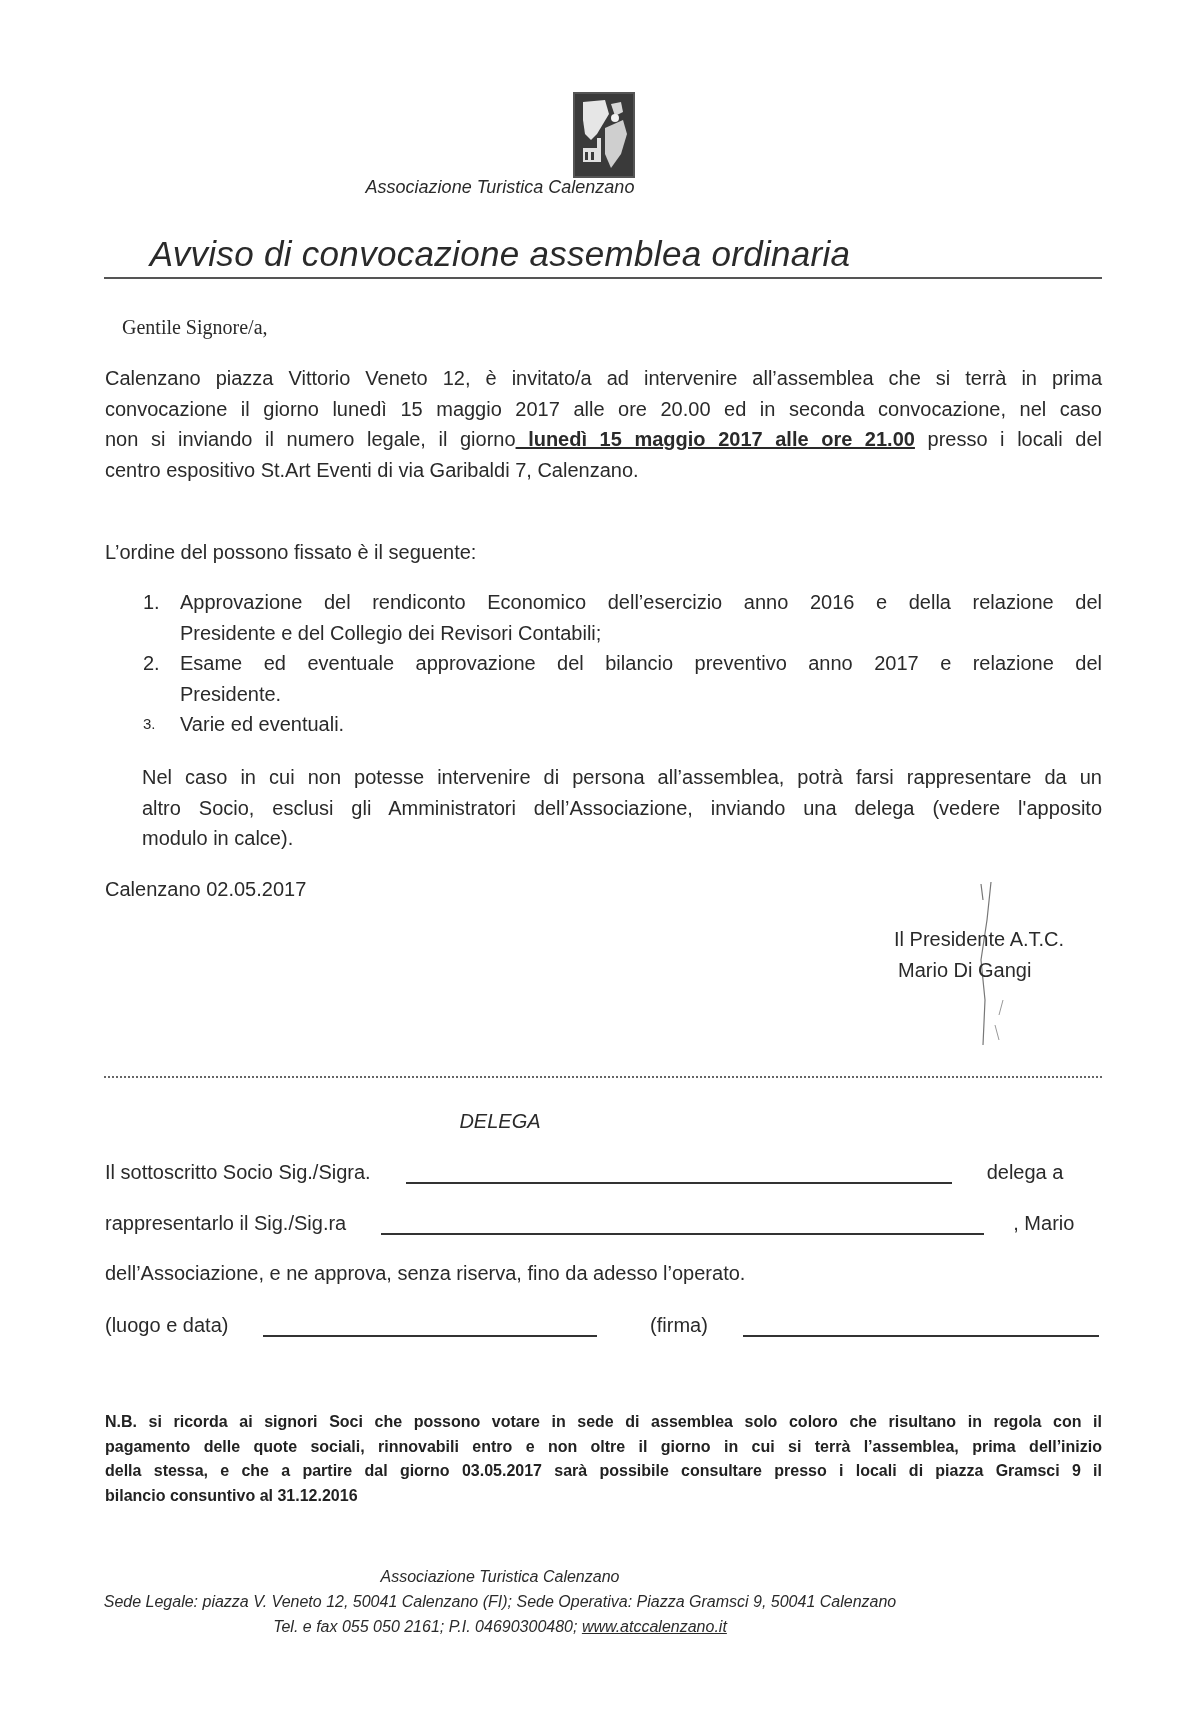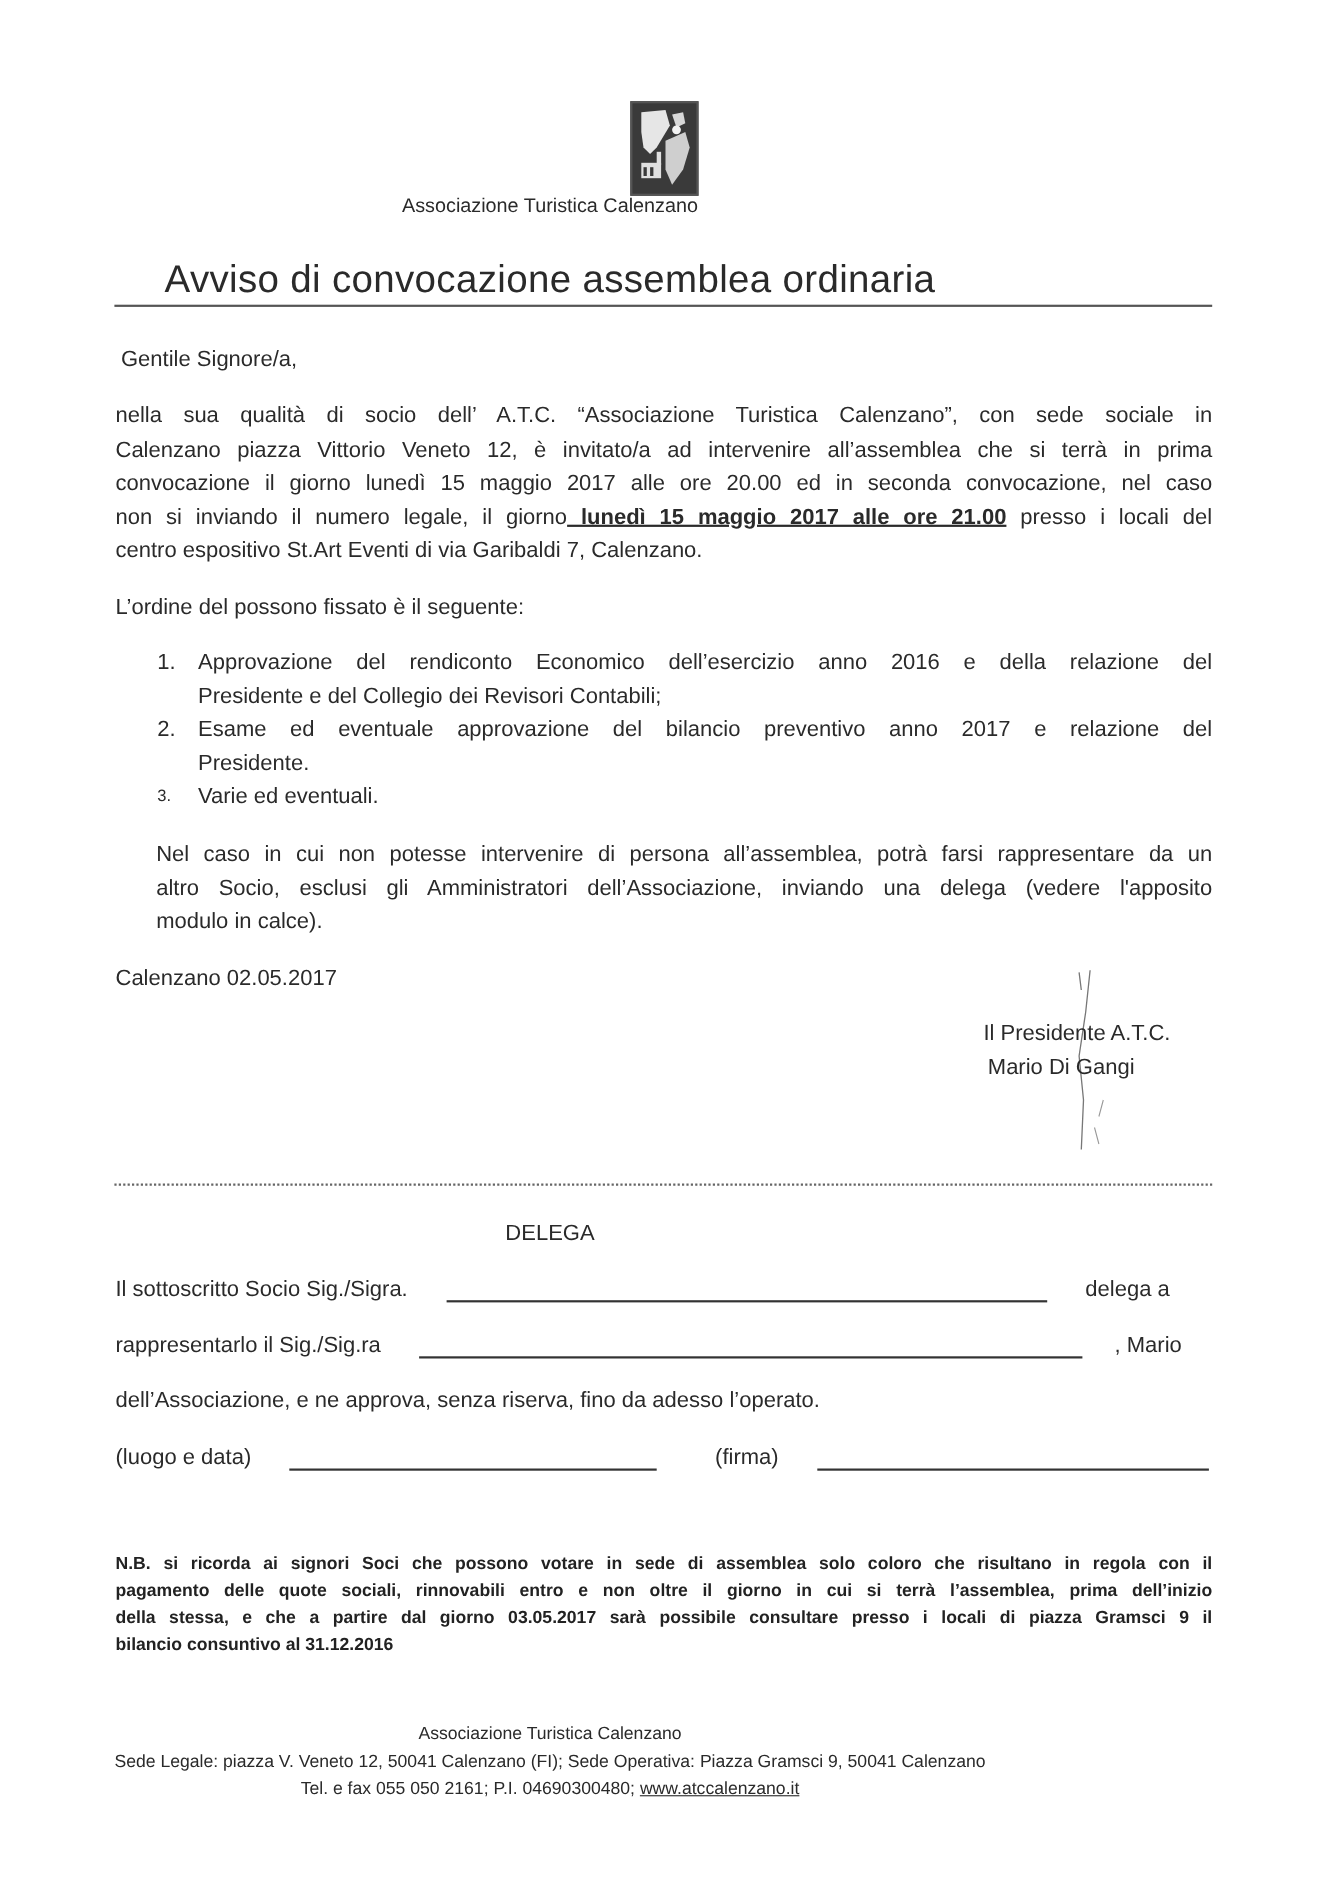--- a/index.html
+++ b/index.html
@@ -1,26 +1,26 @@
 <!DOCTYPE html>
 <html><head>
 <meta charset="utf-8">
 <style>
   html, body { margin: 0; padding: 0; background: #ffffff; }
   body { width: 1204px; height: 1718px; position: relative; overflow: hidden;
          font-family: "Liberation Sans", "DejaVu Sans", sans-serif; color: #2a2a2a; }
   .abs { position: absolute; }
-  .center { left: 0; width: 1000px; text-align: center; }
+  .center { left: 0; width: 1000px; text-align: center; font-style: italic; }
   .logo { left: 573px; top: 92px; width: 62px; height: 86px; background: #3a3a3a;
           border: 2px solid #555; box-sizing: border-box; overflow: hidden; }
   .org-top { top: 177px; font-size: 18px; }
   .title { top: 234px; font-size: 35px; letter-spacing: 0.3px; }
   .rule { left: 104px; top: 277px; width: 998px; height: 0; border-top: 2px solid #555; }
   .txt { font-size: 20px; line-height: 30.5px; }
-  .greeting { left: 110px; top: 312px; }
+  .greeting { left: 122px; top: 312px; font-family: Liberation Serif, serif; }
   .para1 { left: 105px; top: 363px; width: 997px; }
   .para1 .line { display: block; text-align: justify; text-align-last: justify; white-space: nowrap; }
   .para1 .line.last { text-align-last: left; }
   .u-bold { font-weight: bold; text-decoration: underline; }
   .agenda-intro { left: 105px; top: 537px; }
   .agenda { left: 143px; top: 587px; width: 959px; }
   .ag-item { position: relative; padding-left: 37px; }
   .ag-num { position: absolute; left: 0; top: 0; }
   .ag-item .l { display: block; text-align: justify; text-align-last: justify; white-space: nowrap; }
   .ag-item .l.last { text-align-last: left; }
@@ -64,21 +64,20 @@
     <rect x="22" y="44" width="4" height="12" fill="#e0e0e0"></rect>
   </svg>
 </div>
 <div class="abs center org-top">Associazione Turistica Calenzano</div>
 <div class="abs center title">Avviso di convocazione assemblea ordinaria</div>
 <div class="abs rule"></div>
 
 <div class="abs txt greeting">Gentile Signore/a,</div>
 
 <div class="abs txt para1">
-  <span class="line">nella sua qualità di socio dell’ A.T.C. “Associazione Turistica Calenzano”, con sede sociale in</span>
   <span class="line">Calenzano piazza Vittorio Veneto 12, è invitato/a ad intervenire all’assemblea che si terrà in prima</span>
   <span class="line">convocazione il giorno lunedì 15 maggio 2017 alle ore 20.00 ed in seconda convocazione, nel caso</span>
   <span class="line"><span>non si inviando il numero legale, il giorno</span><span class="u-bold"> lunedì 15 maggio 2017 alle ore 21.00</span><span> presso i locali del</span></span>
   <span class="line last">centro espositivo St.Art Eventi di via Garibaldi 7, Calenzano.</span>
 </div>
 
 <div class="abs txt agenda-intro">L’ordine del possono fissato è il seguente:</div>
 
 <div class="abs txt agenda">
   <div class="ag-item">

